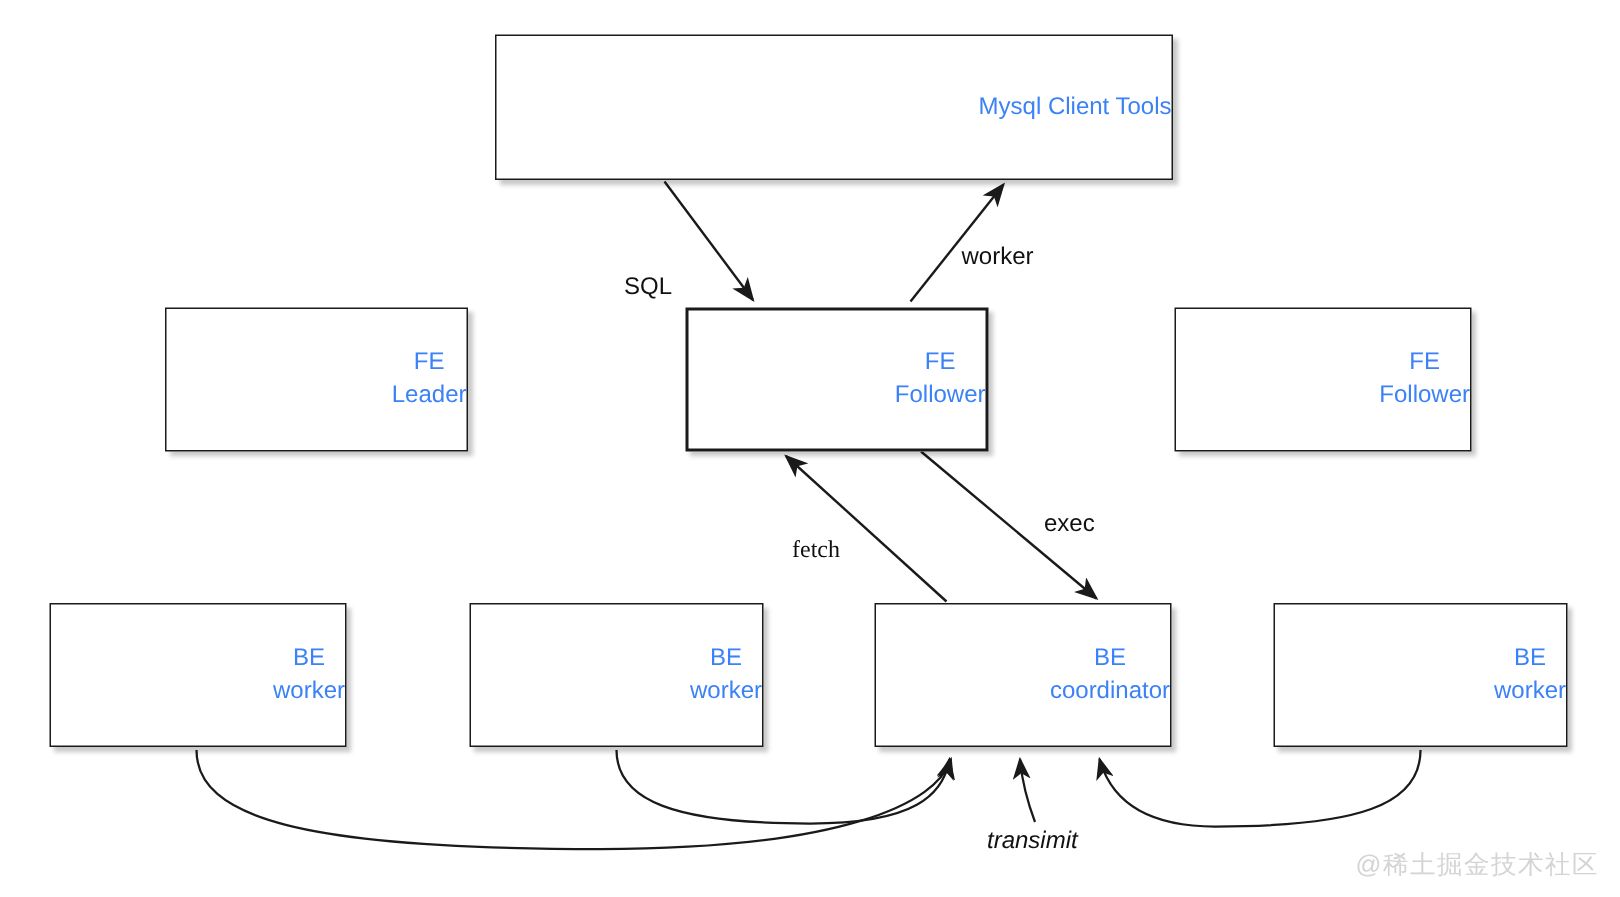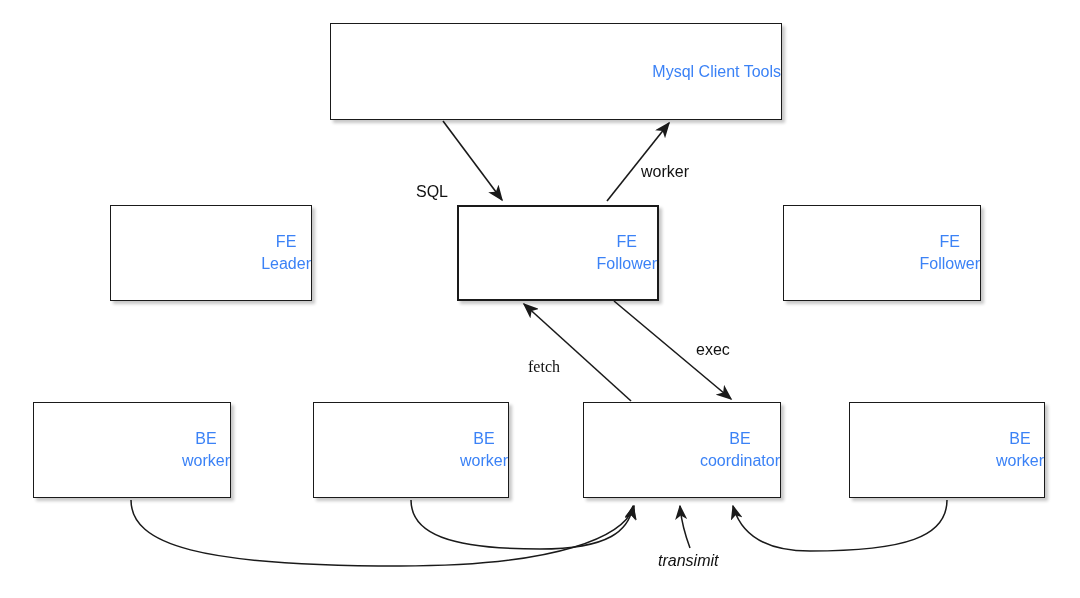--- a/index.html
+++ b/index.html
@@ -137,14 +137,15 @@
   <div class="edge-label" style="left:416px; top:163px;margin-top:20px;">SQL</div>
 
   <div class="edge-label" style="left:641px; top:163px;">worker</div>
 
   <div class="edge-label" style="left:528px; top:358px;font-family:Liberation Serif, serif;">fetch</div>
 
   <div class="edge-label" style="left:696px; top:341px;">exec</div>
 
   <div class="edge-label" style="left:658px; top:552px;font-style:italic;">transimit</div>
 
+  <div class="watermark">@稀土掘金技术社区</div>
 
 </div>
 
 </body></html>

